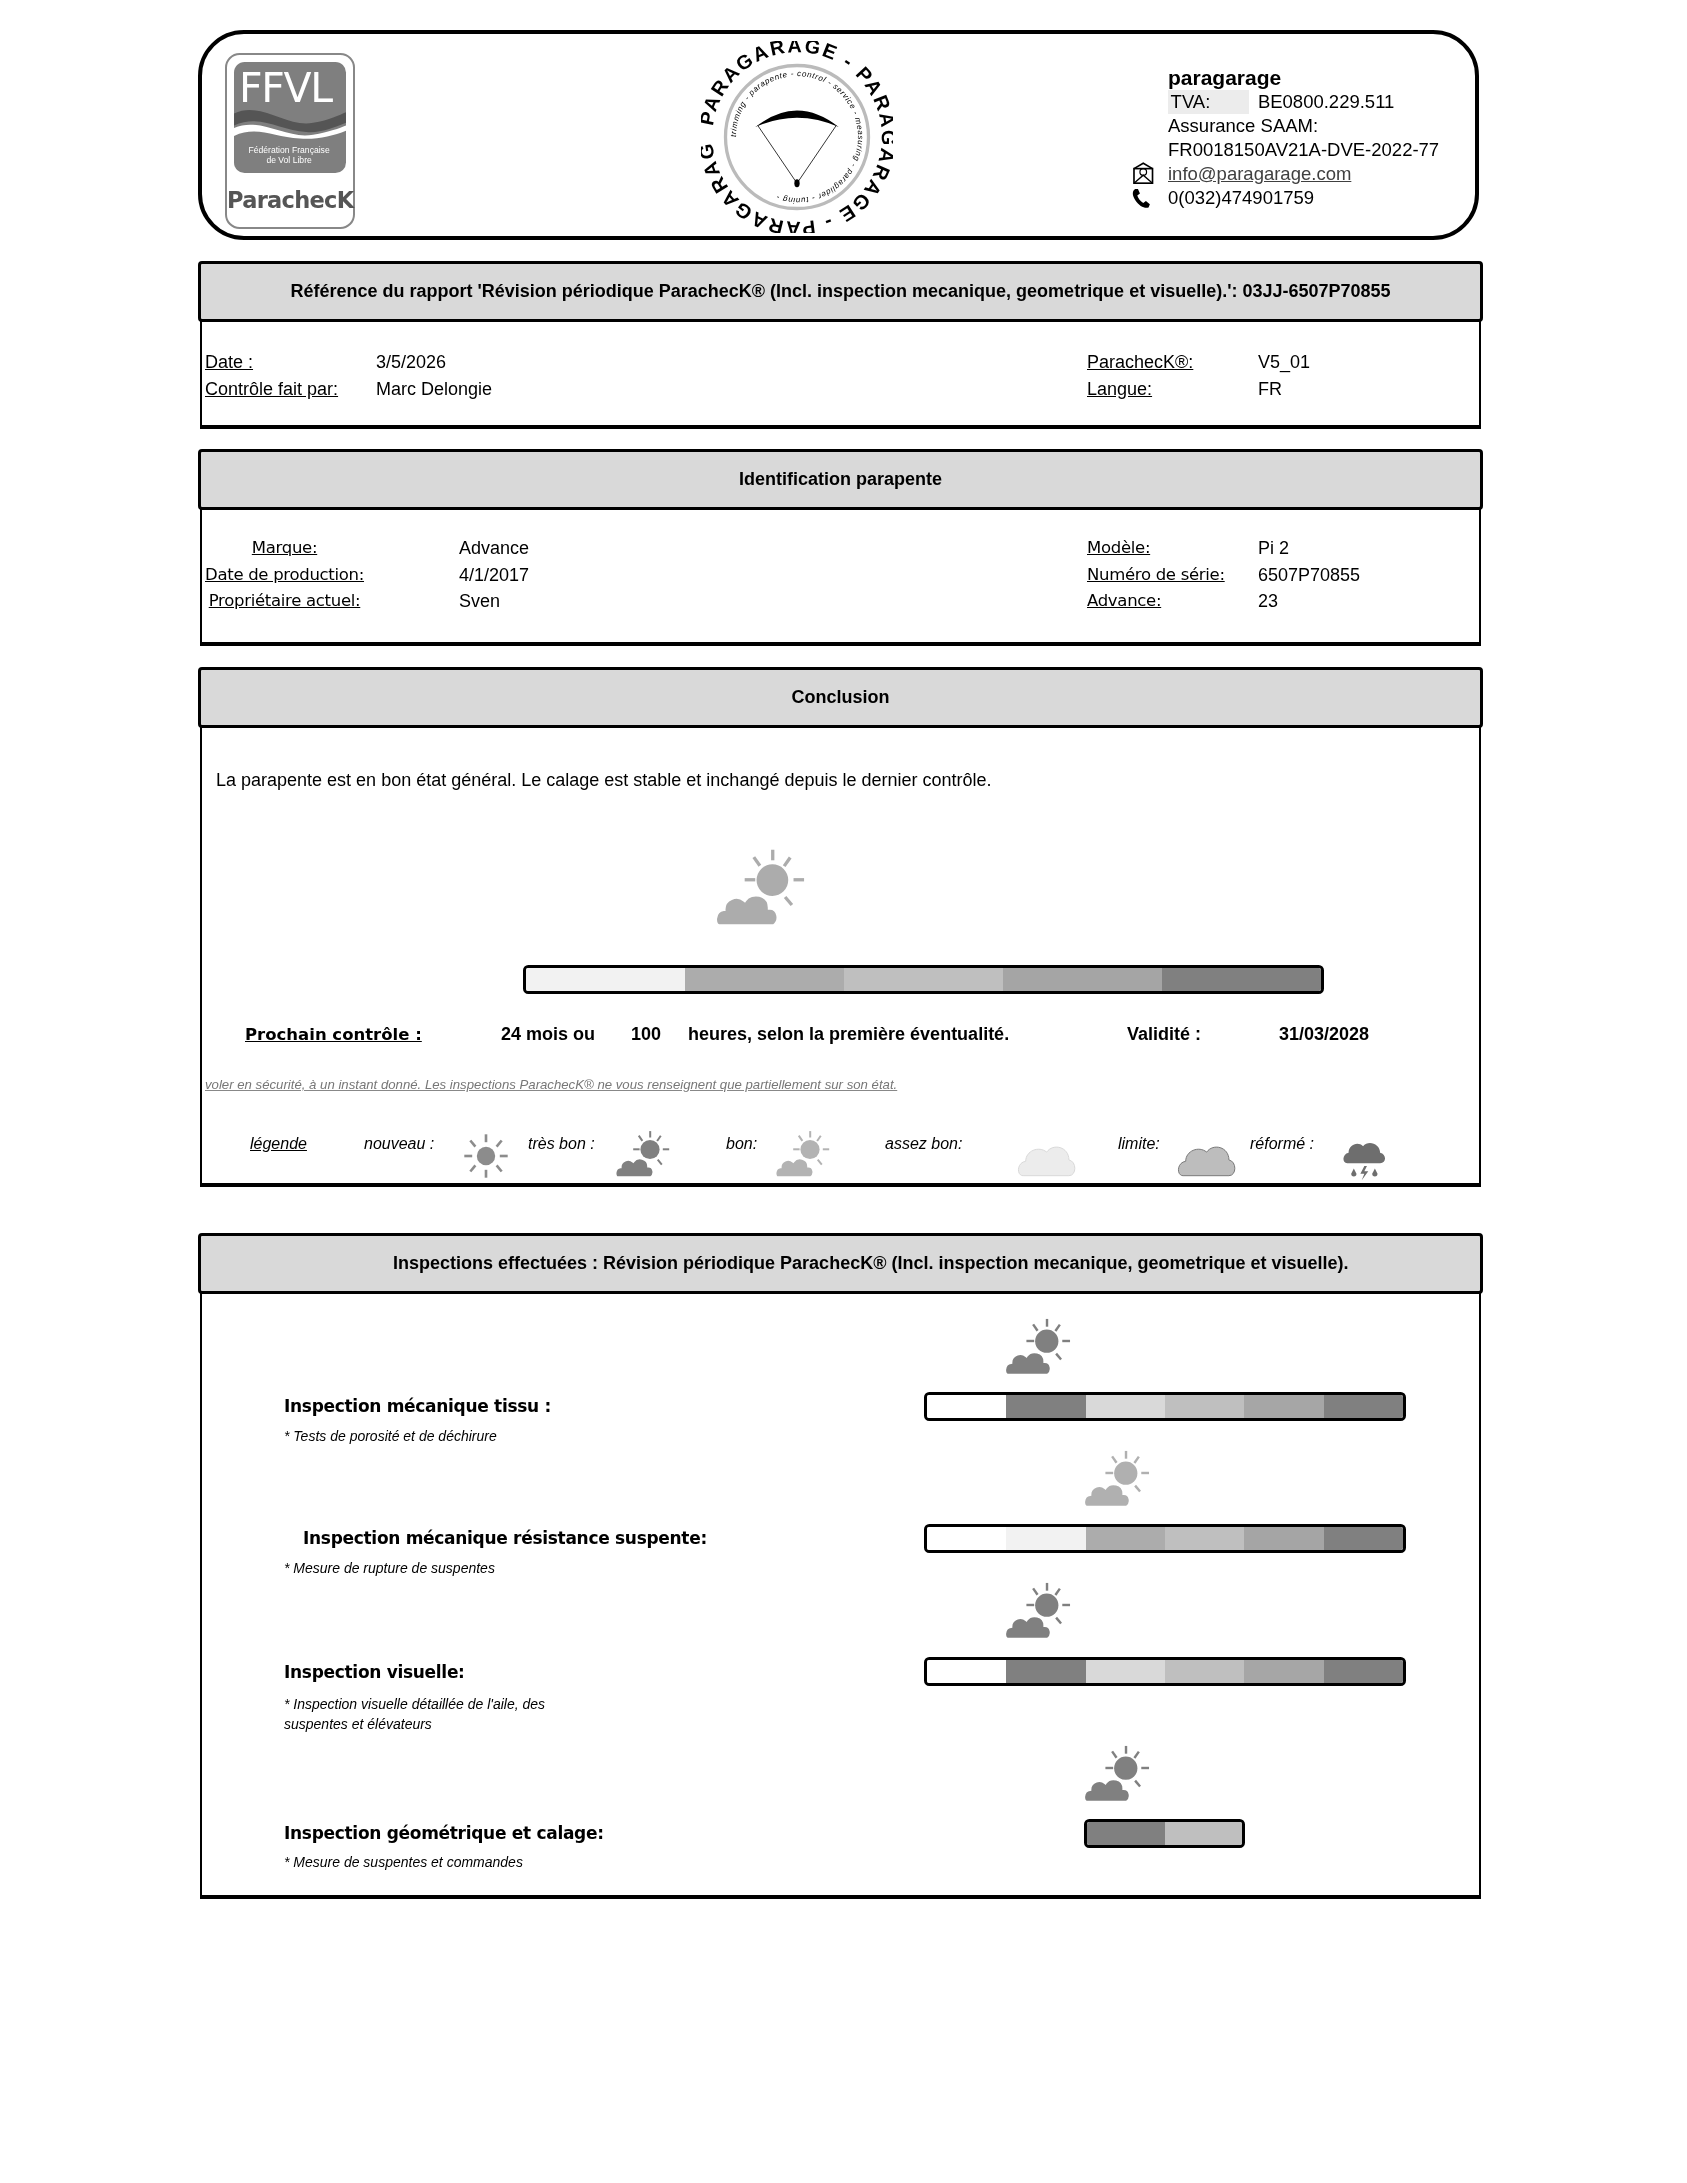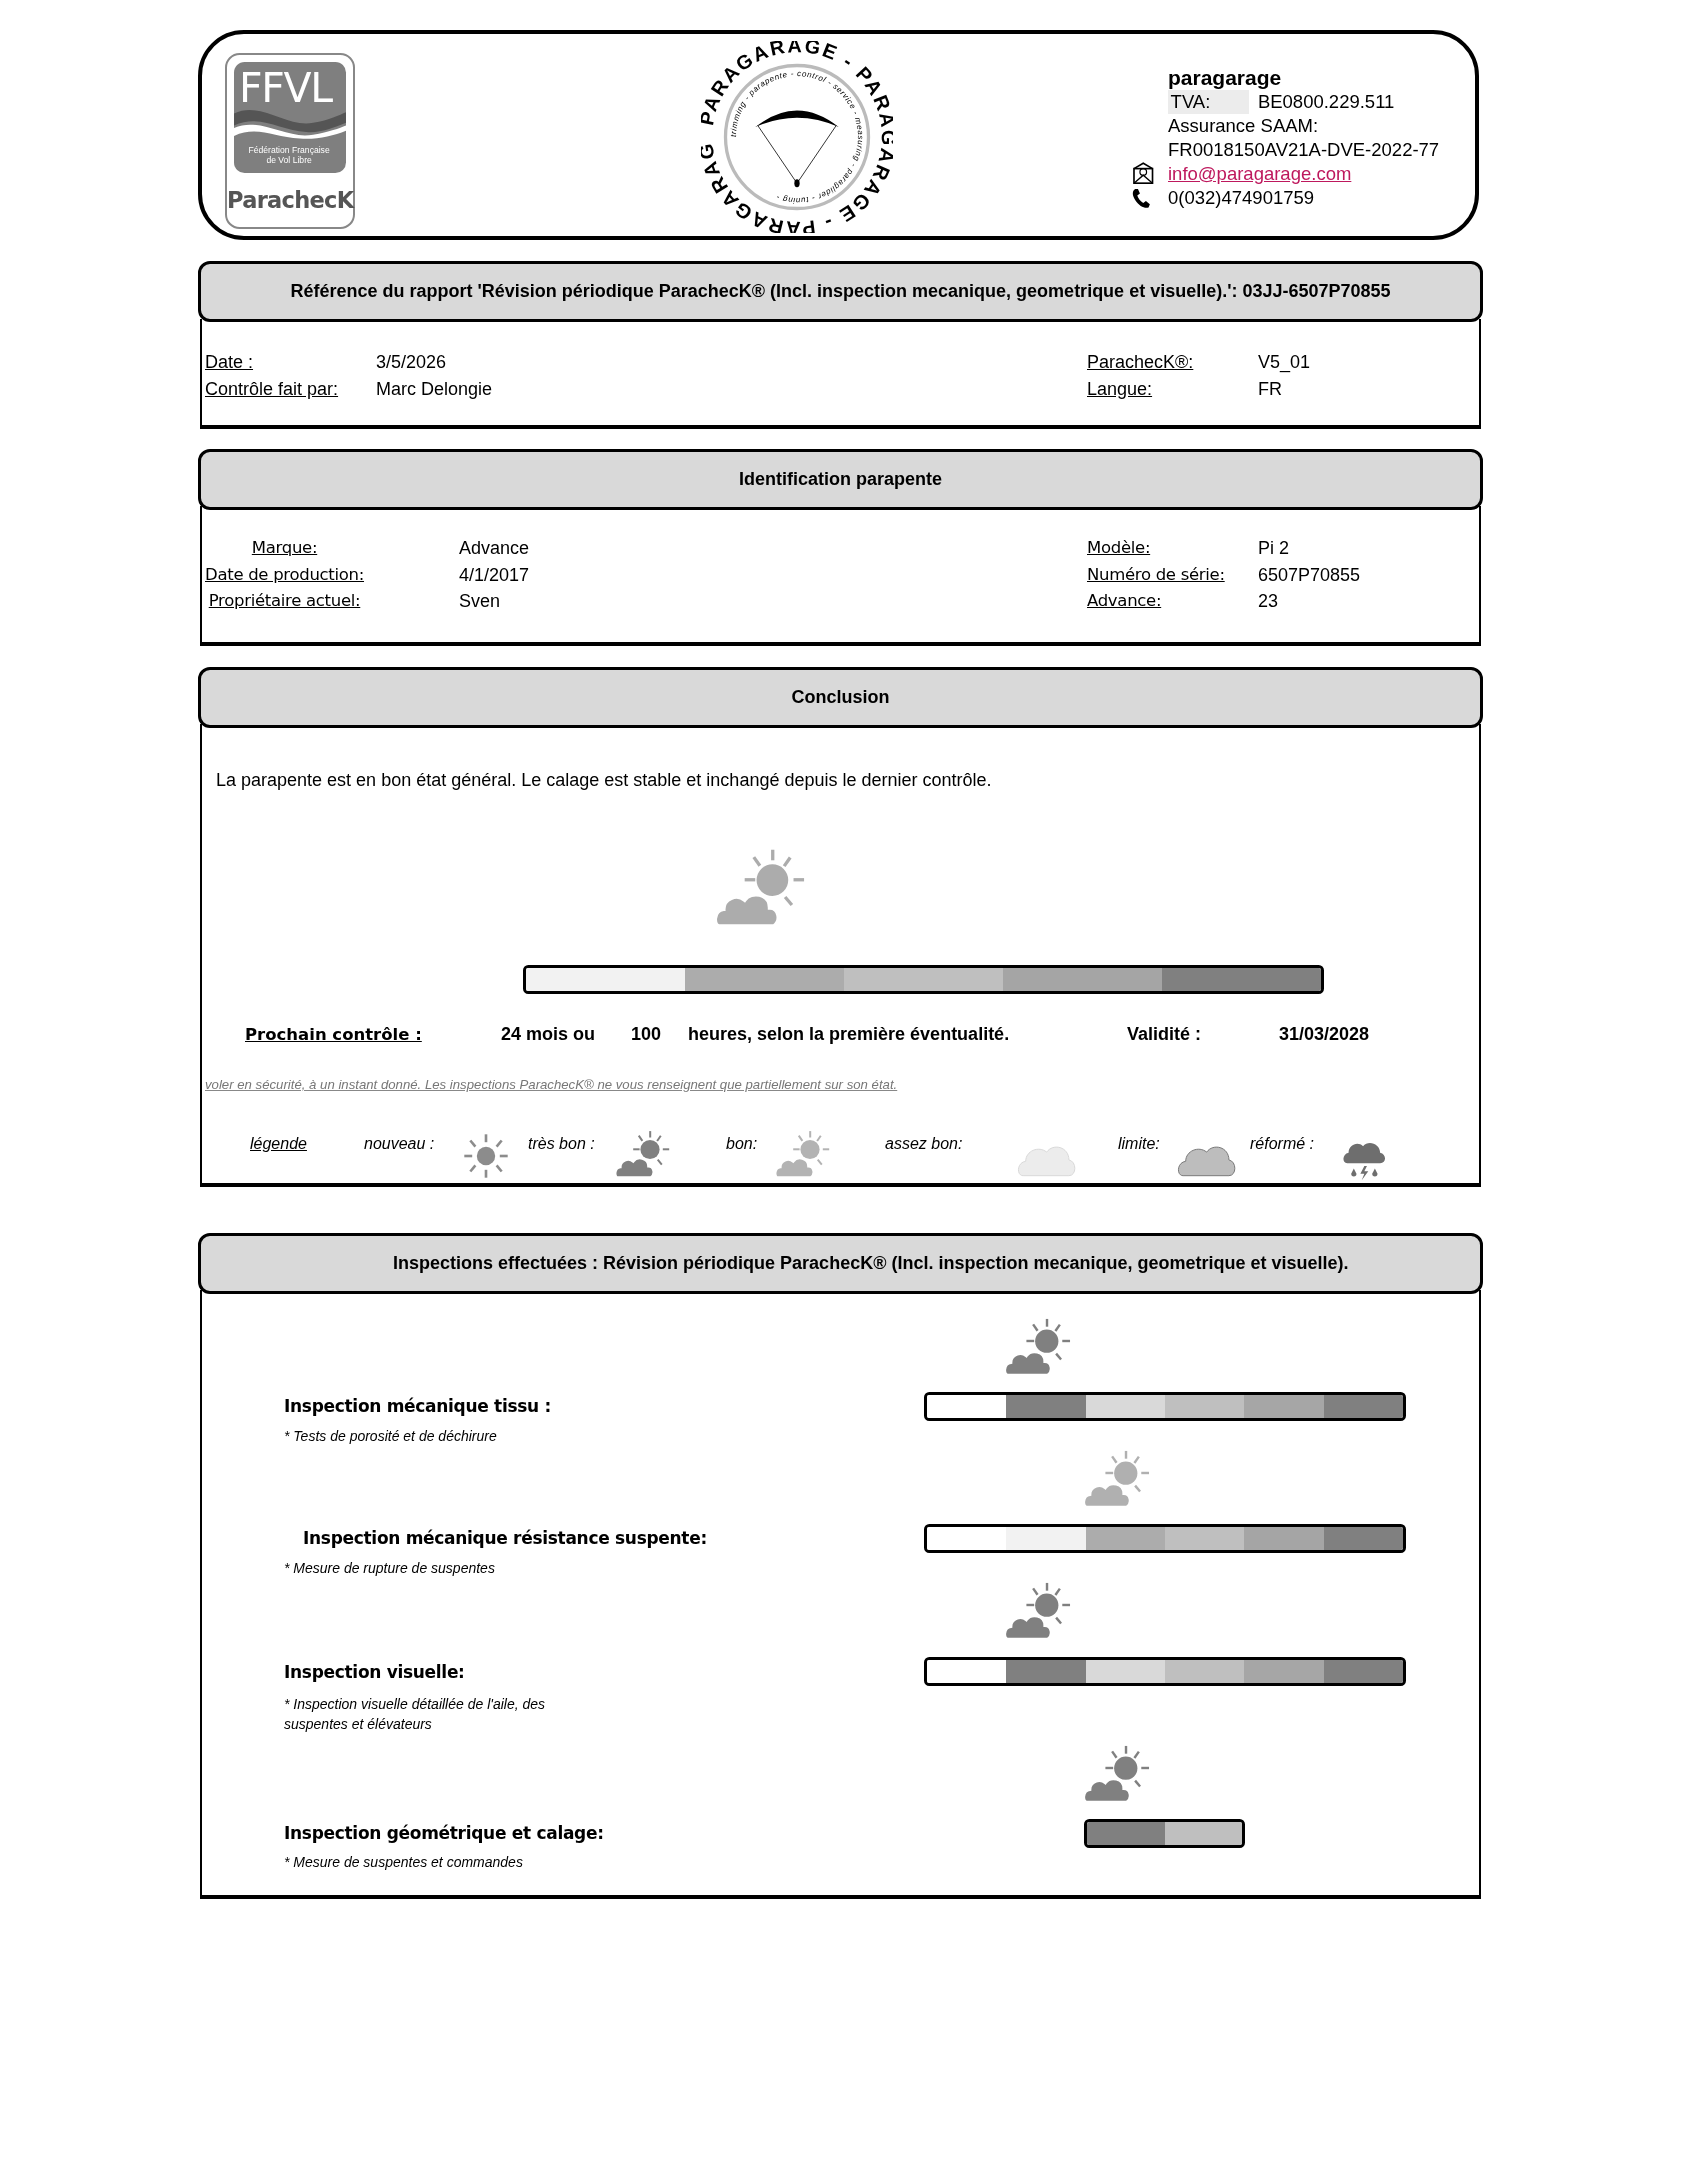--- a/index.html
+++ b/index.html
@@ -11,23 +11,23 @@
   .ffvl-text { position:absolute; left:5.3px; top:2.6px; font-size:41px; color:#fff; font-weight:normal; letter-spacing:-1.3px; font-family:"DejaVu Sans", sans-serif; }
   .ffvl-sub { position:absolute; left:0; width:111px; top:83px; text-align:center; color:#fff; font-size:8.6px; line-height:10.6px; }
   .paracheck-word { position:absolute; left:0; width:126px; top:132px; text-align:center; font-size:22.5px; color:#555; font-weight:bold; letter-spacing:-0.7px; font-family:"DejaVu Sans", sans-serif; }
   .stamp { left:701px; top:41px; width:192px; height:192px; }
   .company { left:1168px; top:66px; font-size:21px; line-height:24px; }
   .company .name { font-weight:bold; font-size:21px; }
   .company .row { font-size:18.5px; line-height:24px; white-space:nowrap; }
   .tva-label { display:inline-block; background:#ececec; width:78px; padding-left:2.6px; }
   .tva-value { display:inline-block; padding-left:9.3px; }
   .contact-icon { position:absolute; left:-38px; width:26.5px; height:22.5px; }
-  .email-link { color:#be185d; text-decoration:underline; }
-
-  .section-head { left:198px; width:1285px; height:61px; background:#d9d9d9; border:3.3px solid #000; border-radius:12px; box-sizing:border-box; display:flex; align-items:center; justify-content:center; font-weight:bold; font-size:18px; z-index:2; }
+  .email-link { color:#404040; text-decoration:underline; }
+
+  .section-head { left:198px; width:1285px; height:61px; background:#d9d9d9; border:3.3px solid #000; border-radius:4px; box-sizing:border-box; display:flex; align-items:center; justify-content:center; font-weight:bold; font-size:18px; z-index:2; }
   .section-box { left:200px; width:1281px; border-left:2.6px solid #000; border-right:2.6px solid #000; border-bottom:4.6px solid #000; box-sizing:border-box; }
 
   .kv { font-size:18px; line-height:26.5px; white-space:nowrap; }
   .kv-label { text-decoration:underline; }
   .calibri-label { font-family:"DejaVu Sans", sans-serif; font-size:16.5px; letter-spacing:-0.3px; }
 
   .scale-bar { display:flex; border:3.3px solid #000; border-radius:5.3px; box-sizing:border-box; overflow:hidden; }
   .scale-seg { flex:1; height:100%; }
 
   .next-row { font-weight:bold; font-size:18px; white-space:nowrap; }

